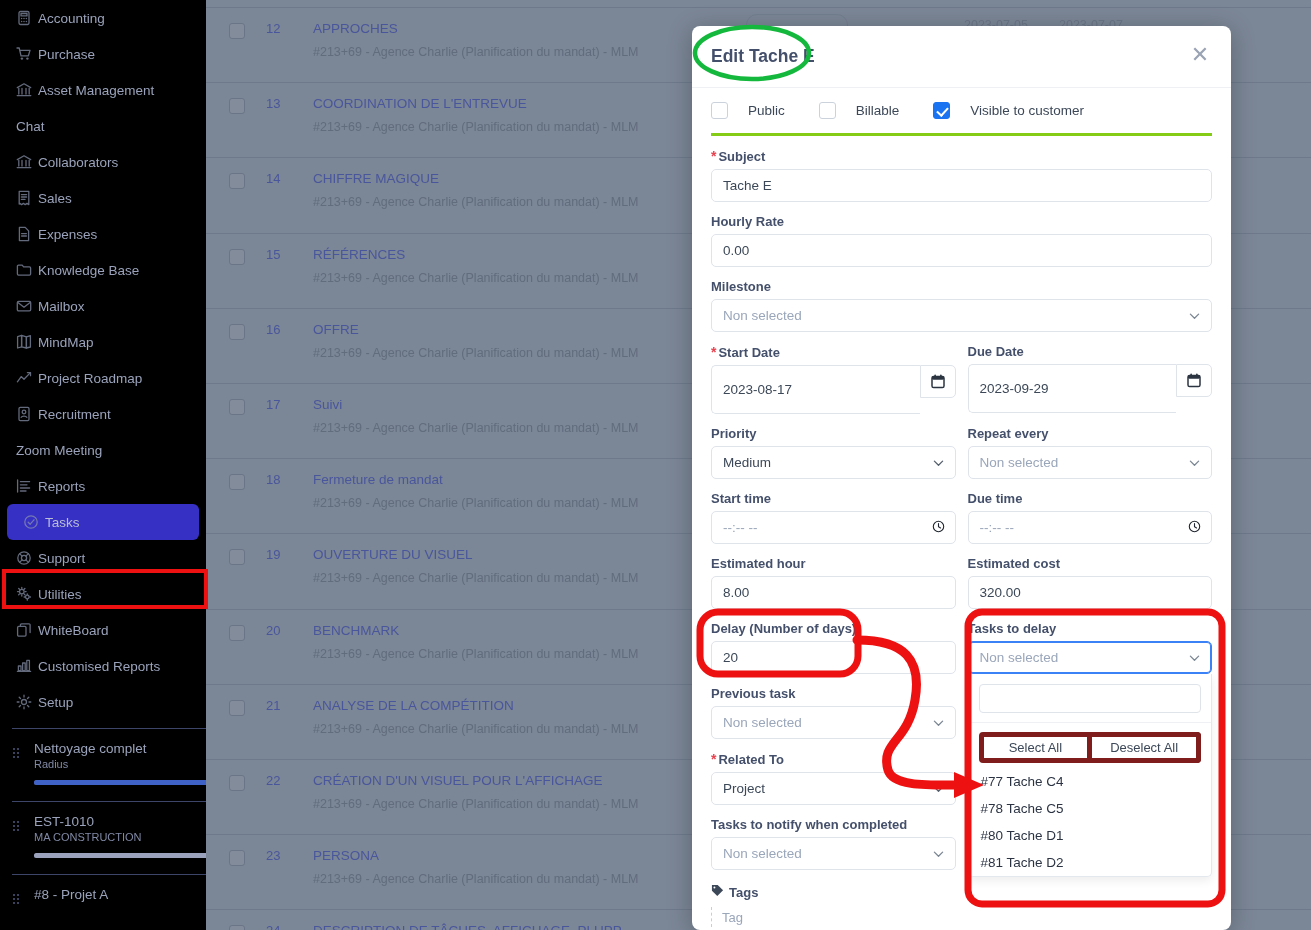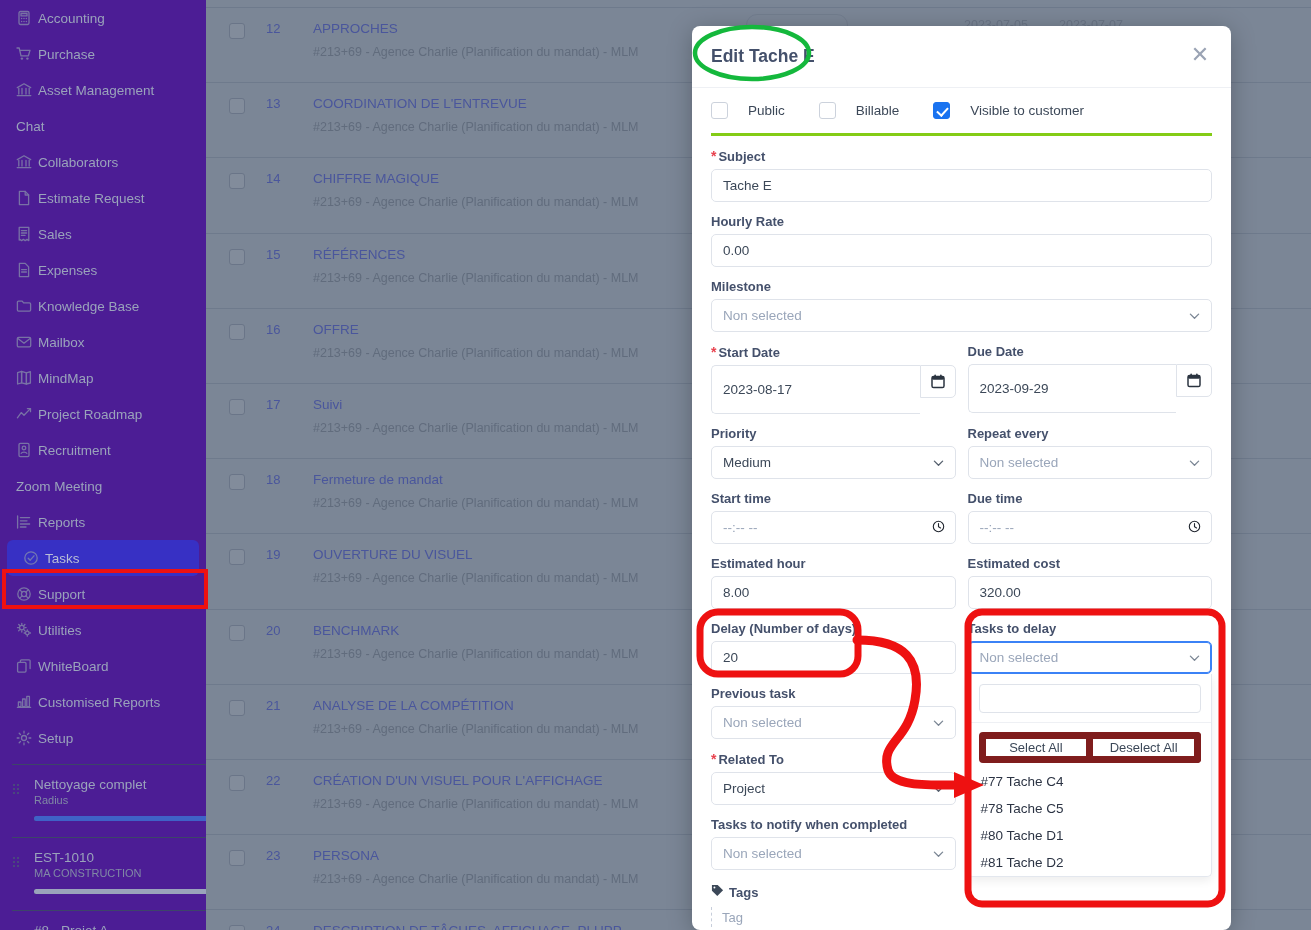--- a/index.html
+++ b/index.html
@@ -8,21 +8,21 @@
     font-family: "Liberation Sans", sans-serif;
     overflow: hidden;
     background: #7b8696;
   }
   #app { position: relative; width: 1311px; height: 930px; }
 
   
   #sidebar {
     position: absolute; left: 0; top: 0;
     width: 250px; height: 930px;
-    background: #4c1d95;
+    background: #000000;
     overflow: hidden;
   }
   .nav-item {
     display: flex; align-items: center;
     height: 36px; padding: 0 14px 0 16px;
     color: #9aa3bb; font-size: 13.5px;
     position: relative;
   }
   .nav-item .ico {
     width: 22px; flex: 0 0 22px;
@@ -225,21 +225,21 @@
   }
   #delay-search-wrap { padding: 10px 10px 9px 10px; border-bottom: 1px solid #eef0f4; }
   #delay-search {
     width: 100%; height: 29px;
     border: 1px solid #dfe3ea; border-radius: 4px;
     background: #fff;
   }
   #delay-btn-row { display: flex; padding: 0 10px; margin-top: 9px; }
   .delay-btn {
     flex: 1 1 0; height: 31px;
-    border: 7px solid #7f1d1d;
+    border: 5px solid #7f1d1d;
     display: flex; align-items: center; justify-content: center;
     font-size: 13px; color: #3c4858; background: #fff;
   }
   .delay-btn:first-child { border-radius: 4px 0 0 4px; }
   .delay-btn:last-child { border-radius: 0 4px 4px 0; border-left: none; }
   .delay-opt {
     padding: 6px 10px 6px 12px;
     font-size: 13.5px; color: #2c3444;
   }
   .delay-opt:first-of-type { margin-top: 5px; }
@@ -308,29 +308,20 @@
         </div>
         <div class="nav-item">
           <span class="ico">
             <svg width="16" height="16" viewBox="0 0 16 16">
               <path d="M1.3 5.6 L8 1.8 L14.7 5.6" fill="none" stroke="#8a93ac" stroke-width="1.3" stroke-linejoin="round" stroke-linecap="round"></path>
               <path d="M2.8 6.3 V12 M6 6.3 V12 M10 6.3 V12 M13.2 6.3 V12" fill="none" stroke="#8a93ac" stroke-width="1.3" stroke-linejoin="round" stroke-linecap="round"></path>
               <path d="M1.2 13.6 H14.8" fill="none" stroke="#8a93ac" stroke-width="1.3" stroke-linejoin="round" stroke-linecap="round"></path>
             </svg>
           </span>
           <span class="lbl">Collaborators</span>
-        </div>
-        <div class="nav-item">
-          <span class="ico">
-            <svg width="16" height="16" viewBox="0 0 16 16">
-              <path d="M3.4 1.4 H9.2 L12.6 4.9 V14.6 H3.4 Z" fill="none" stroke="#8a93ac" stroke-width="1.3" stroke-linejoin="round" stroke-linecap="round"></path>
-              <path d="M9.2 1.4 V5 H12.6" fill="none" stroke="#8a93ac" stroke-width="1.3" stroke-linejoin="round" stroke-linecap="round"></path>
-            </svg>
-          </span>
-          <span class="lbl">Estimate Request</span>
         </div>
         <div class="nav-item">
           <span class="ico">
             <svg width="16" height="16" viewBox="0 0 16 16">
               <path d="M3.2 1.4 H12.8 V14.6 L11 13.4 L9.2 14.6 L7.4 13.4 L5.6 14.6 L3.8 13.4 L3.2 14 Z" fill="none" stroke="#8a93ac" stroke-width="1.3" stroke-linejoin="round" stroke-linecap="round"></path>
               <path d="M5.4 4.6 H10.6 M5.4 7 H10.6 M5.4 9.4 H9" fill="none" stroke="#8a93ac" stroke-width="1.3" stroke-linejoin="round" stroke-linecap="round"></path>
             </svg>
           </span>
           <span class="lbl">Sales</span>
           <span class="chev">‹</span>

